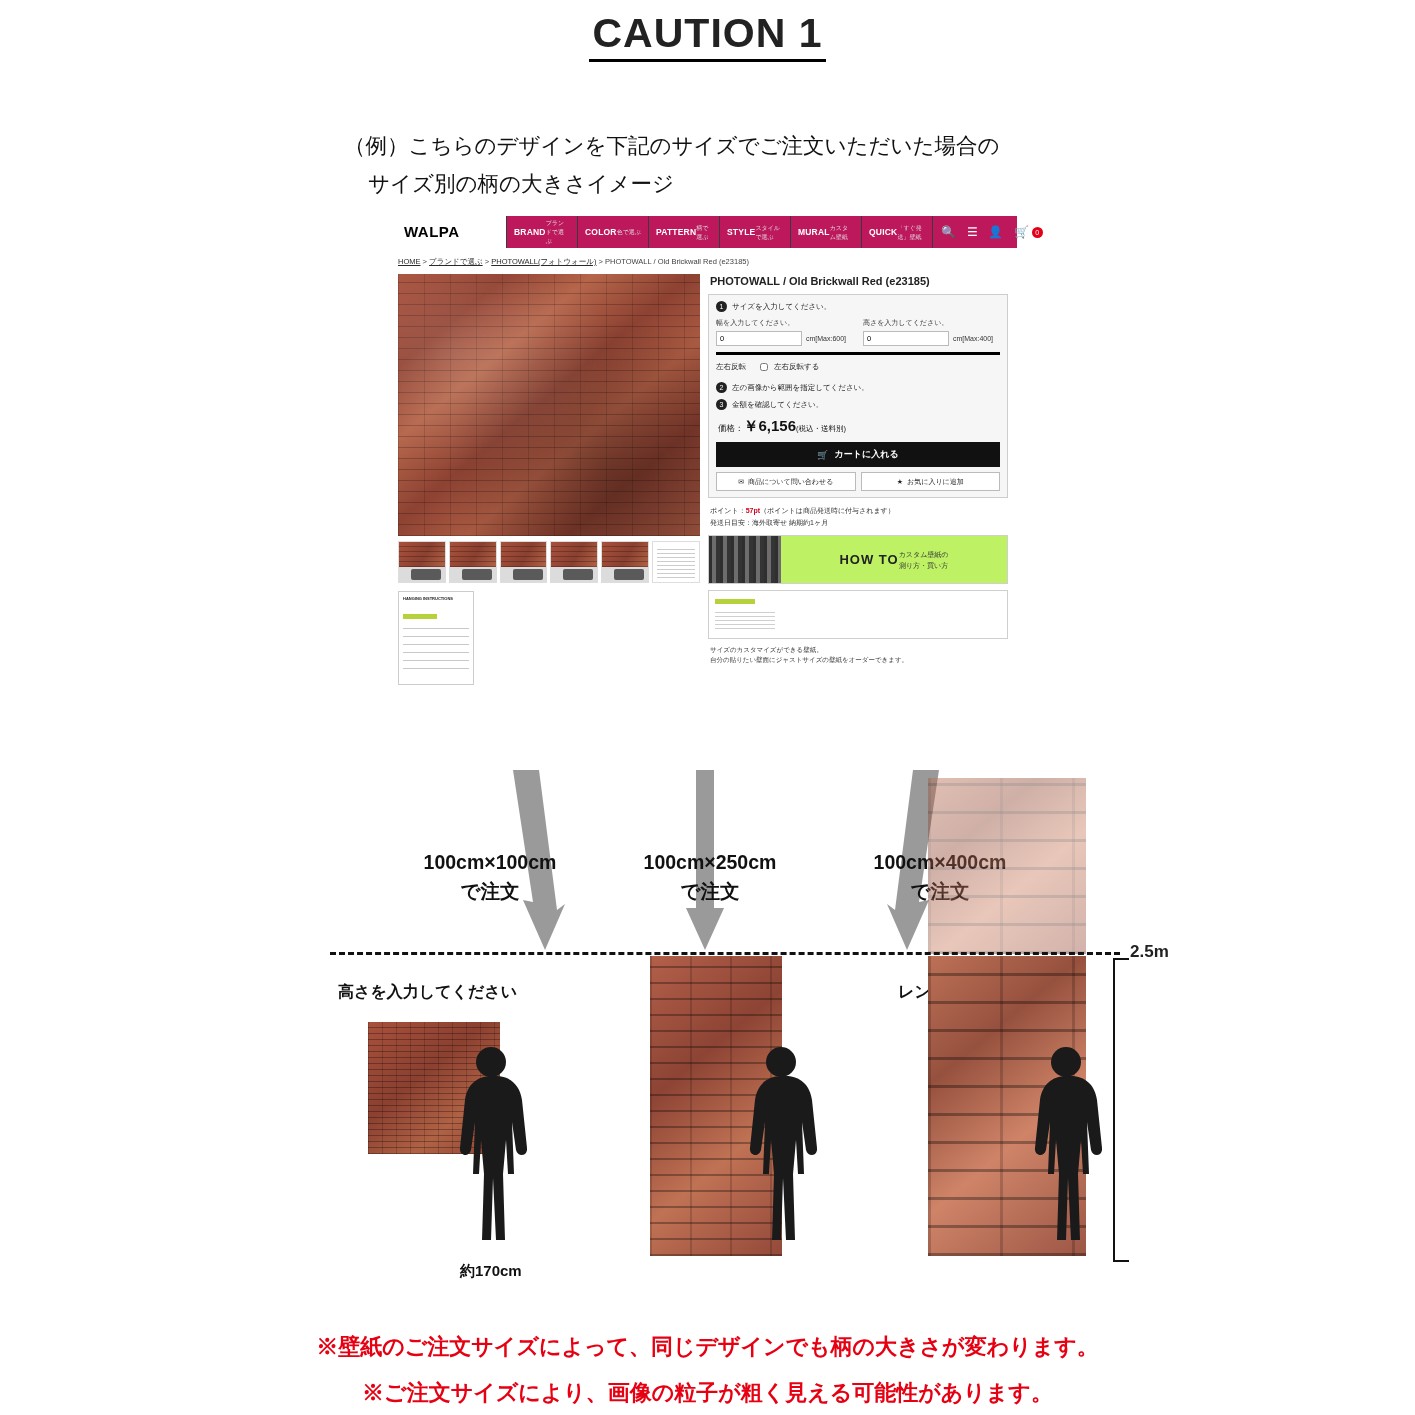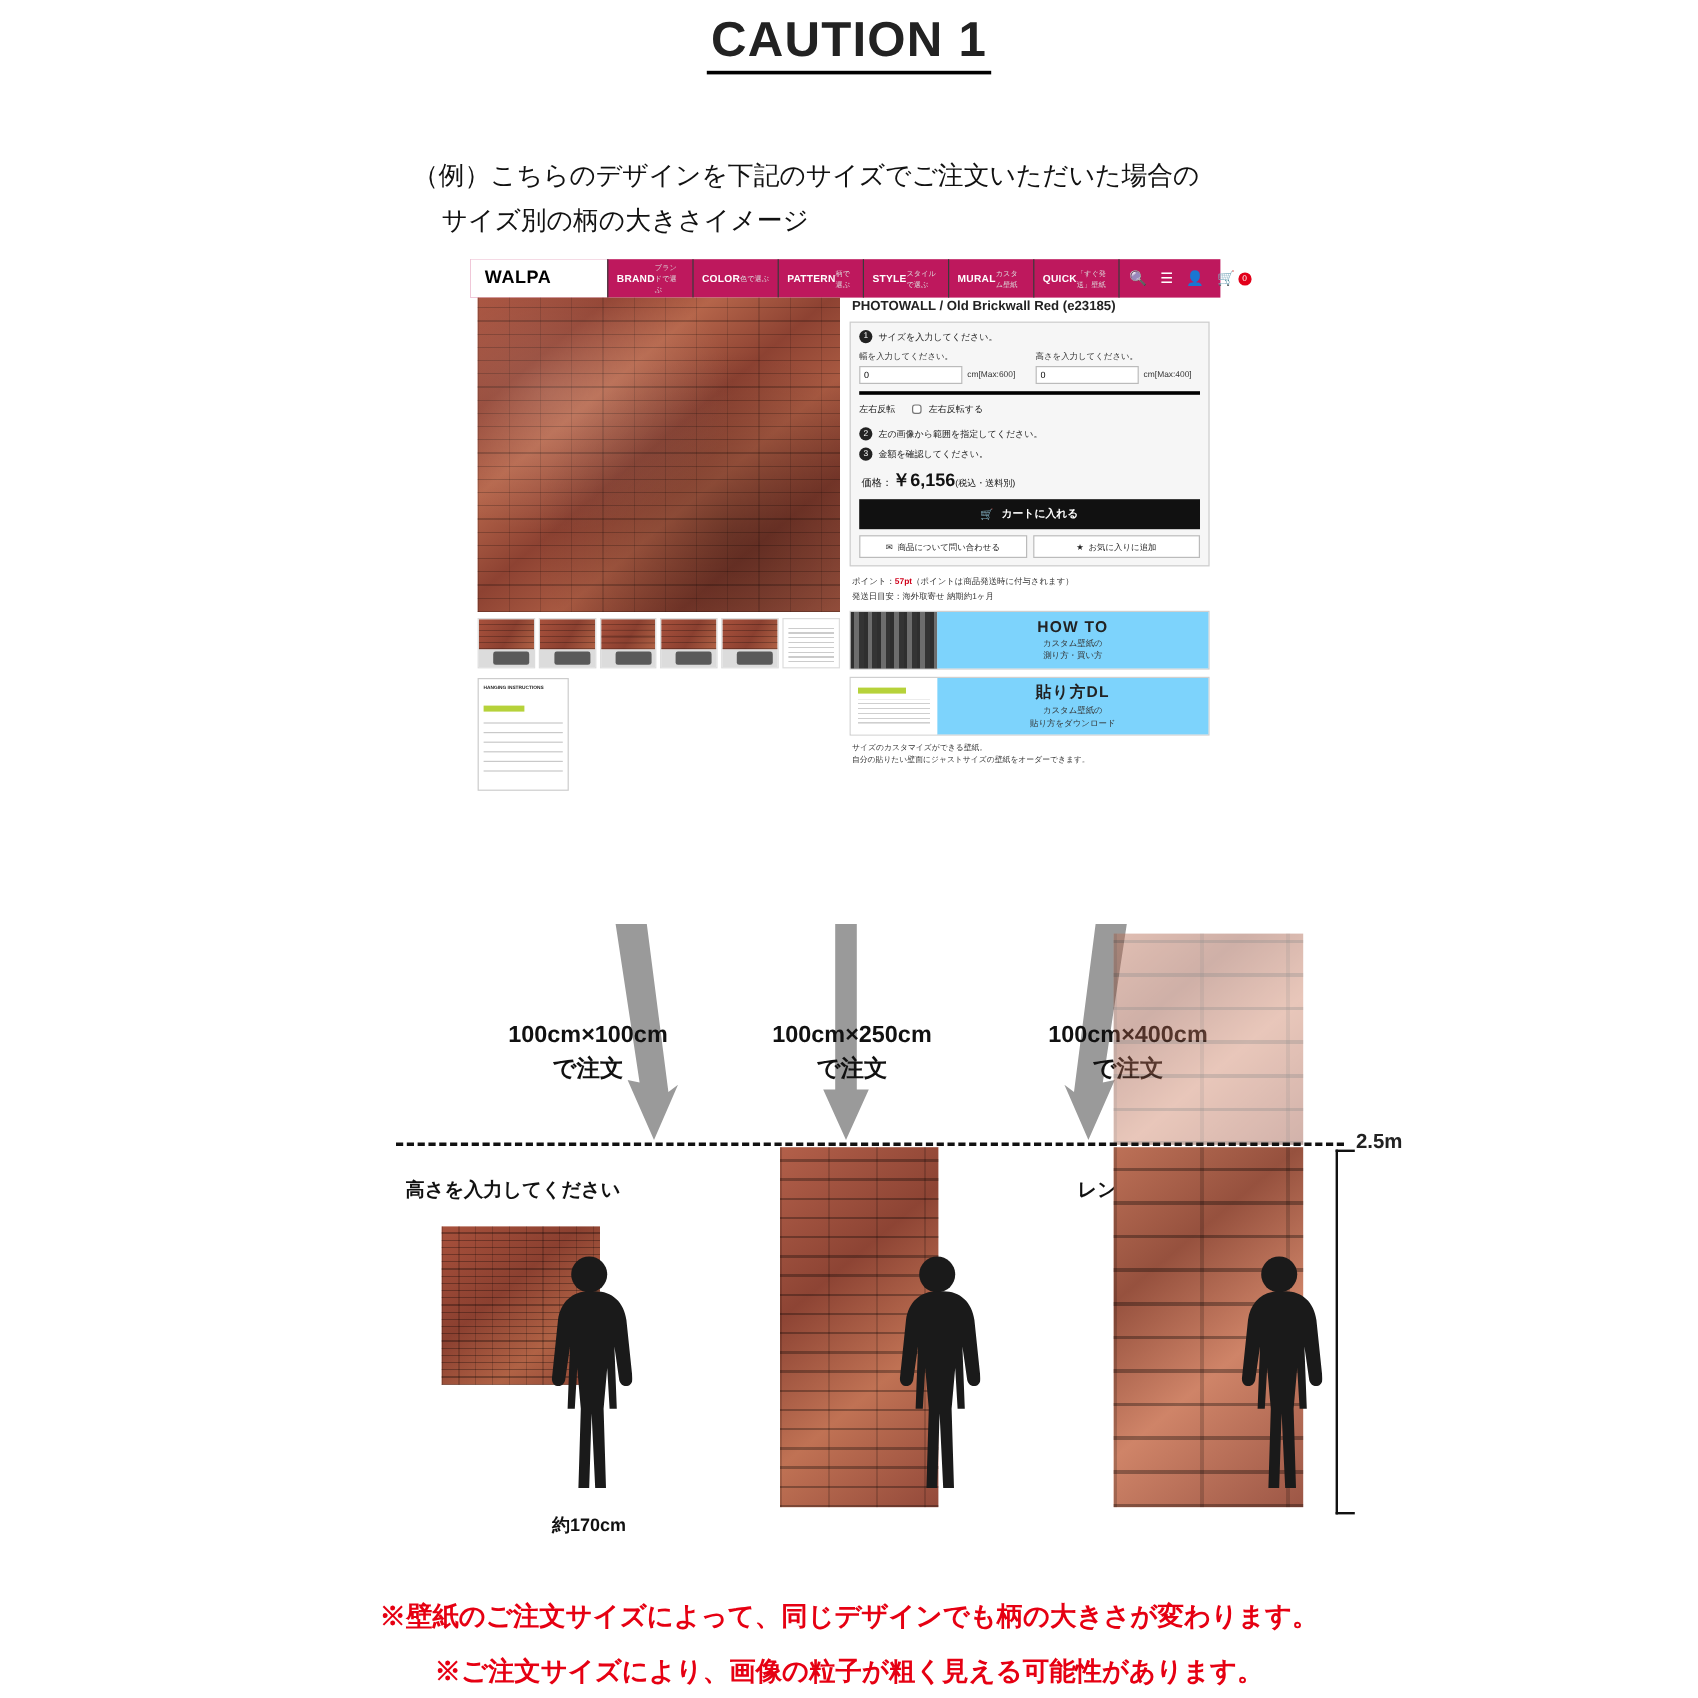--- a/index.html
+++ b/index.html
@@ -270,22 +270,22 @@
   .howto .img.doc::before {
     content: "";
     position: absolute; left: 6px; top: 8px; width: 40px; height: 5px; background: #b6d23a;
   }
   .howto .img.doc::after {
     content: "";
     position: absolute; left: 6px; right: 6px; top: 18px; height: 20px;
     background: repeating-linear-gradient(0deg,#cfcfcf 0 1px, transparent 1px 4px);
   }
   .howto .txt {
-    flex: 1; display: flex; flex-direction: column; align-items: center; justify-content: center;
-    background: #7dd3fc;
+    flex: 1; display: flex; flex-direction: row; align-items: center; justify-content: center;
+    background: #bef264;
   }
   .howto .t1 { font-size: 13px; font-weight: bold; letter-spacing: 1px; }
   .howto .t2 { font-size: 7px; color: #333; margin-top: 2px; text-align: center; line-height: 1.45; }
 
   .foot-note { font-size: 6.5px; color: #333; line-height: 1.5; margin-left: 2px; }
 
   
   .arrow {
     position: absolute;
     width: 42px;
@@ -416,20 +416,29 @@
       <span class="hicon">🔍</span>
       <span class="hicon">☰</span>
       <span class="hicon">👤</span>
       <span class="cart-wrap">
         <span class="hicon">🛒</span>
         <span class="cart-badge">0</span>
       </span>
     </div>
   </div>
 
+  <div class="breadcrumb">
+    <a>HOME</a>
+    <span>&gt;</span>
+    <a>ブランドで選ぶ</a>
+    <span>&gt;</span>
+    <a>PHOTOWALL(フォトウォール)</a>
+    <span>&gt;</span>
+    <span>PHOTOWALL / Old Brickwall Red (e23185)</span>
+  </div>
 
   <div class="shot-body">
     <div class="col-left">
       <div class="hero"></div>
       <div class="thumbs">
         <div class="thumb">
             <div class="brickpart"></div>
             <div class="obj"></div>
           </div>
         <div class="thumb">
@@ -536,27 +545,20 @@
           <div class="t1">HOW TO</div>
           <div class="t2">
             <span>カスタム壁紙の</span><br>
             <span>測り方・買い方</span>
           </div>
         </div>
       </div>
 
       <div class="howto">
         <div class="img doc"></div>
-        <div class="txt">
-          <div class="t1">貼り方DL</div>
-          <div class="t2">
-            <span>カスタム壁紙の</span><br>
-            <span>貼り方をダウンロード</span>
-          </div>
-        </div>
       </div>
 
       <div class="foot-note" style="white-space:pre-line">サイズのカスタマイズができる壁紙。
 自分の貼りたい壁面にジャストサイズの壁紙をオーダーできます。</div>
     </div>
   </div>
 </div>
 
 <svg class="arrow" style="left:505px; top:770px; width:60px; height:180px;" viewBox="0 0 60 180">
   <path d="M8 0 L34 0 L52 140 L60 134 L40 180 L18 130 L28 132 Z" fill="#9a9a9a"></path>

